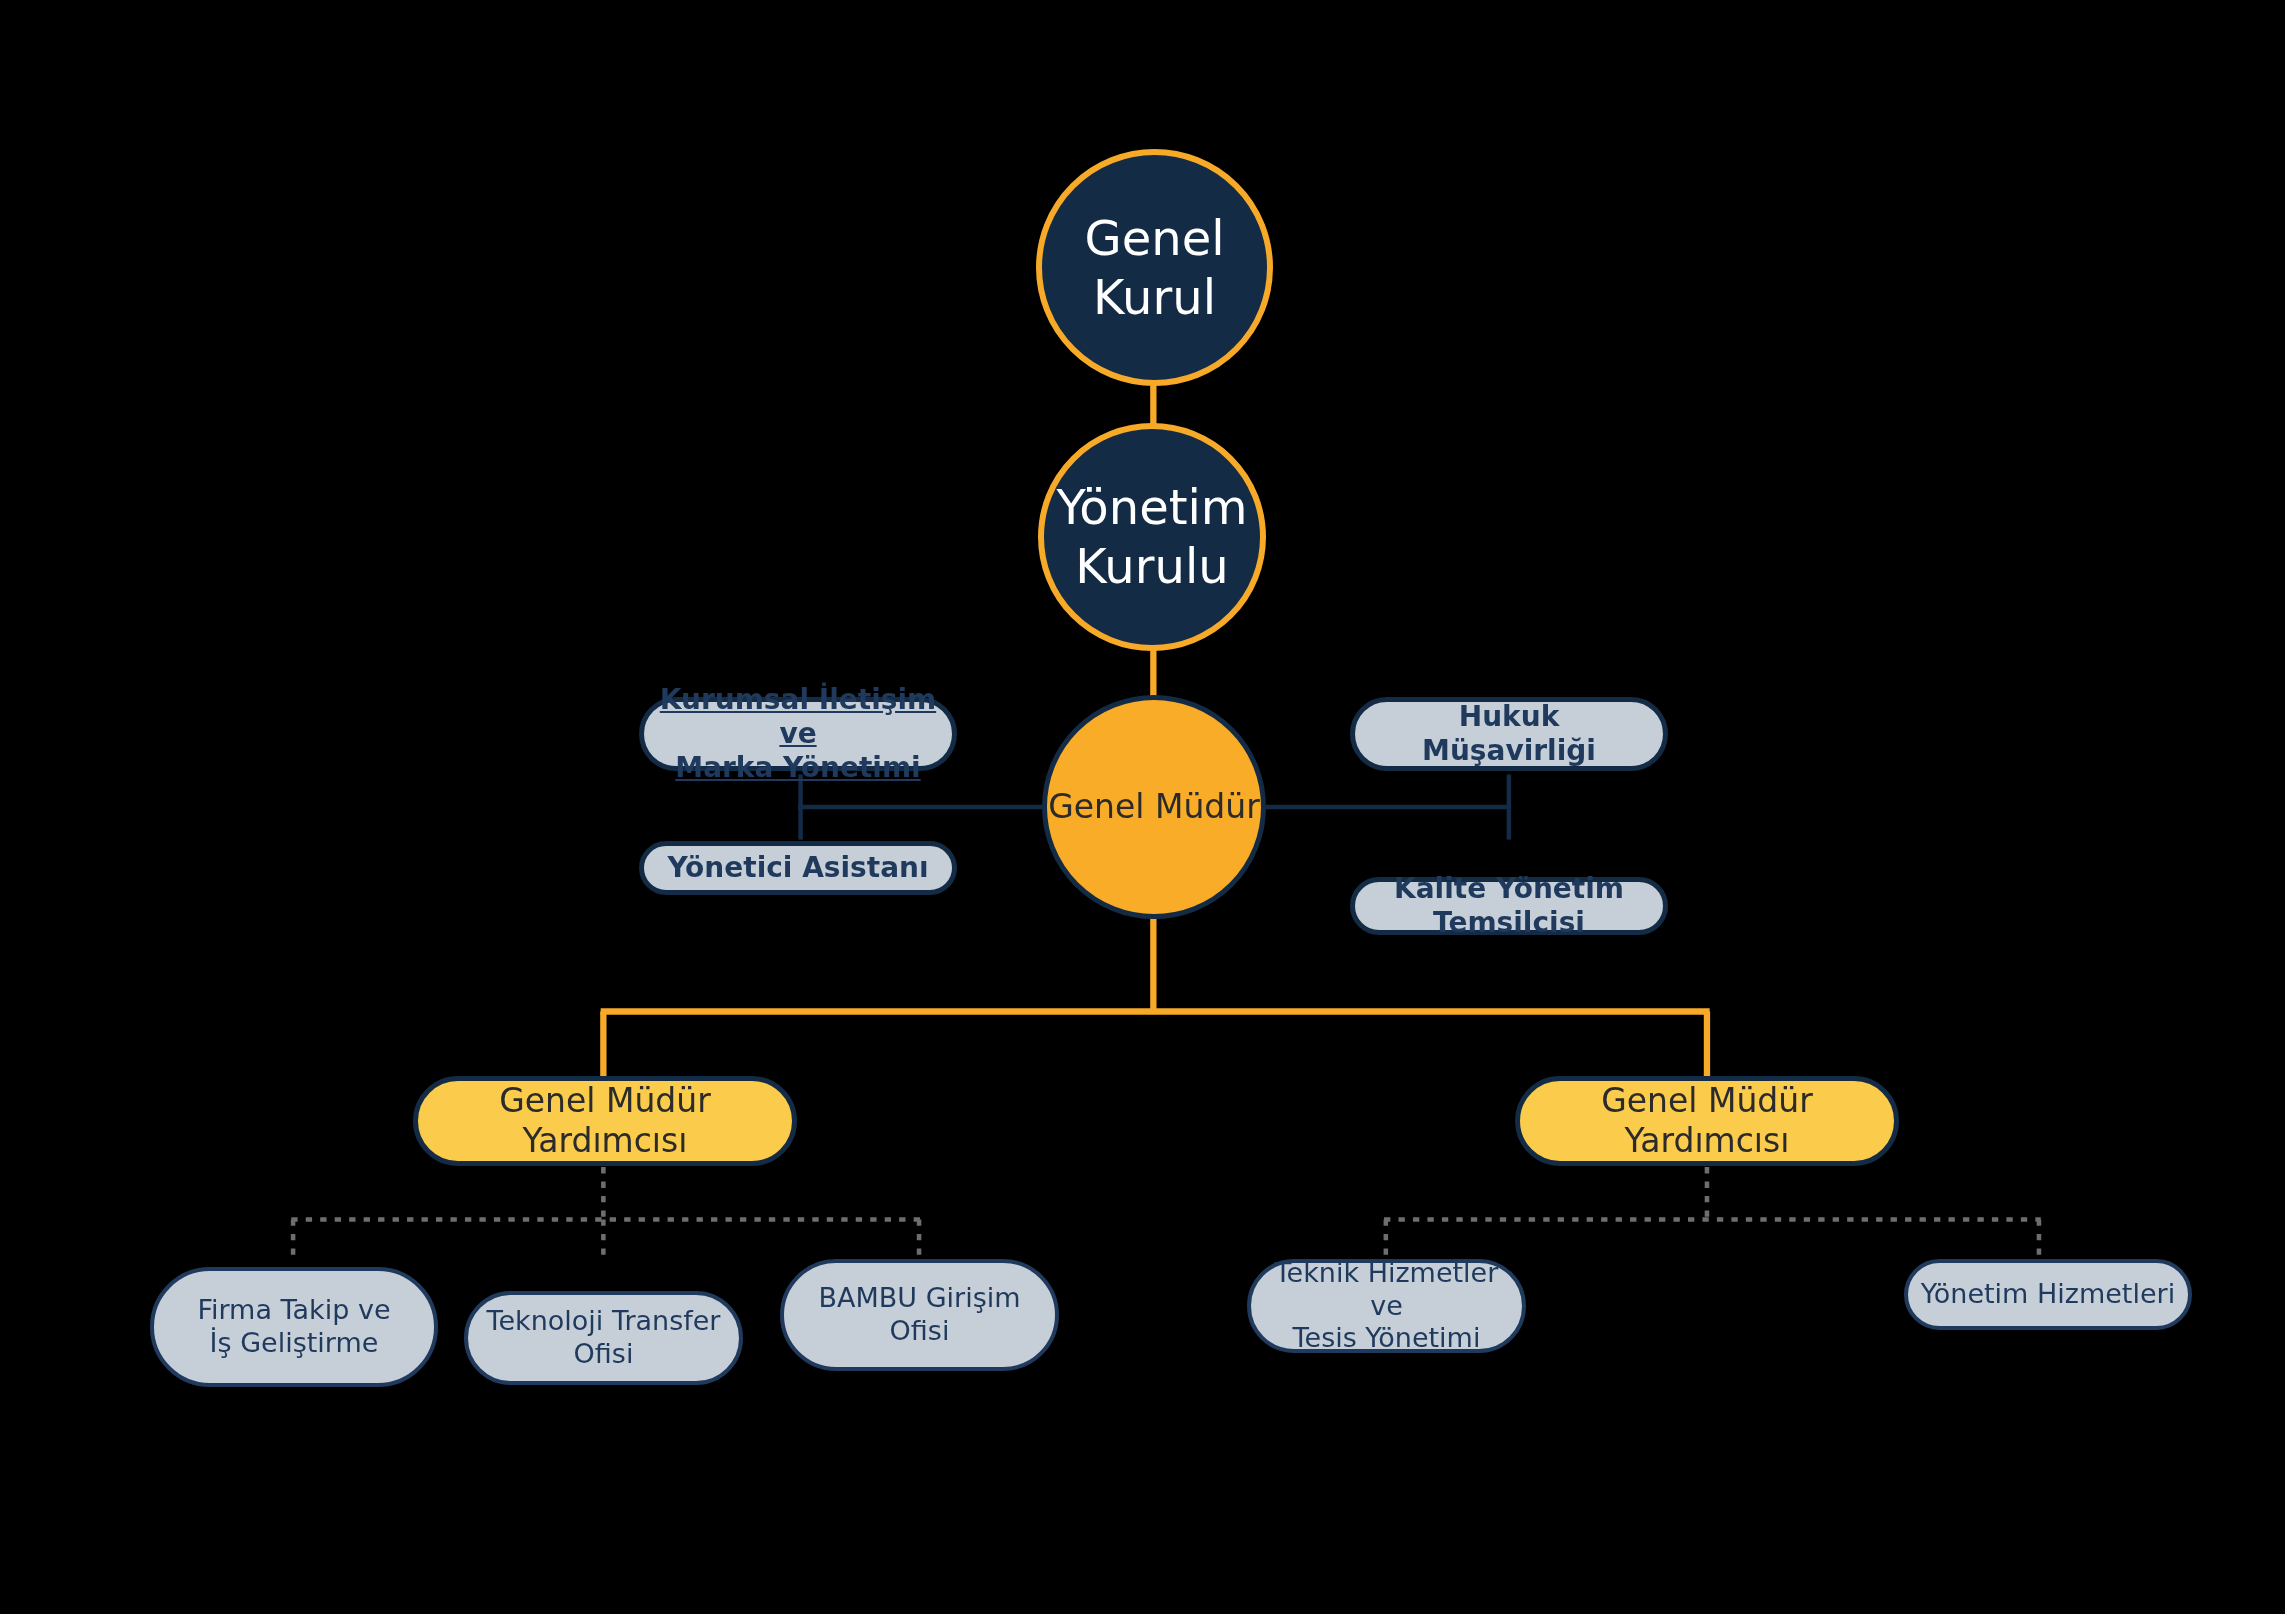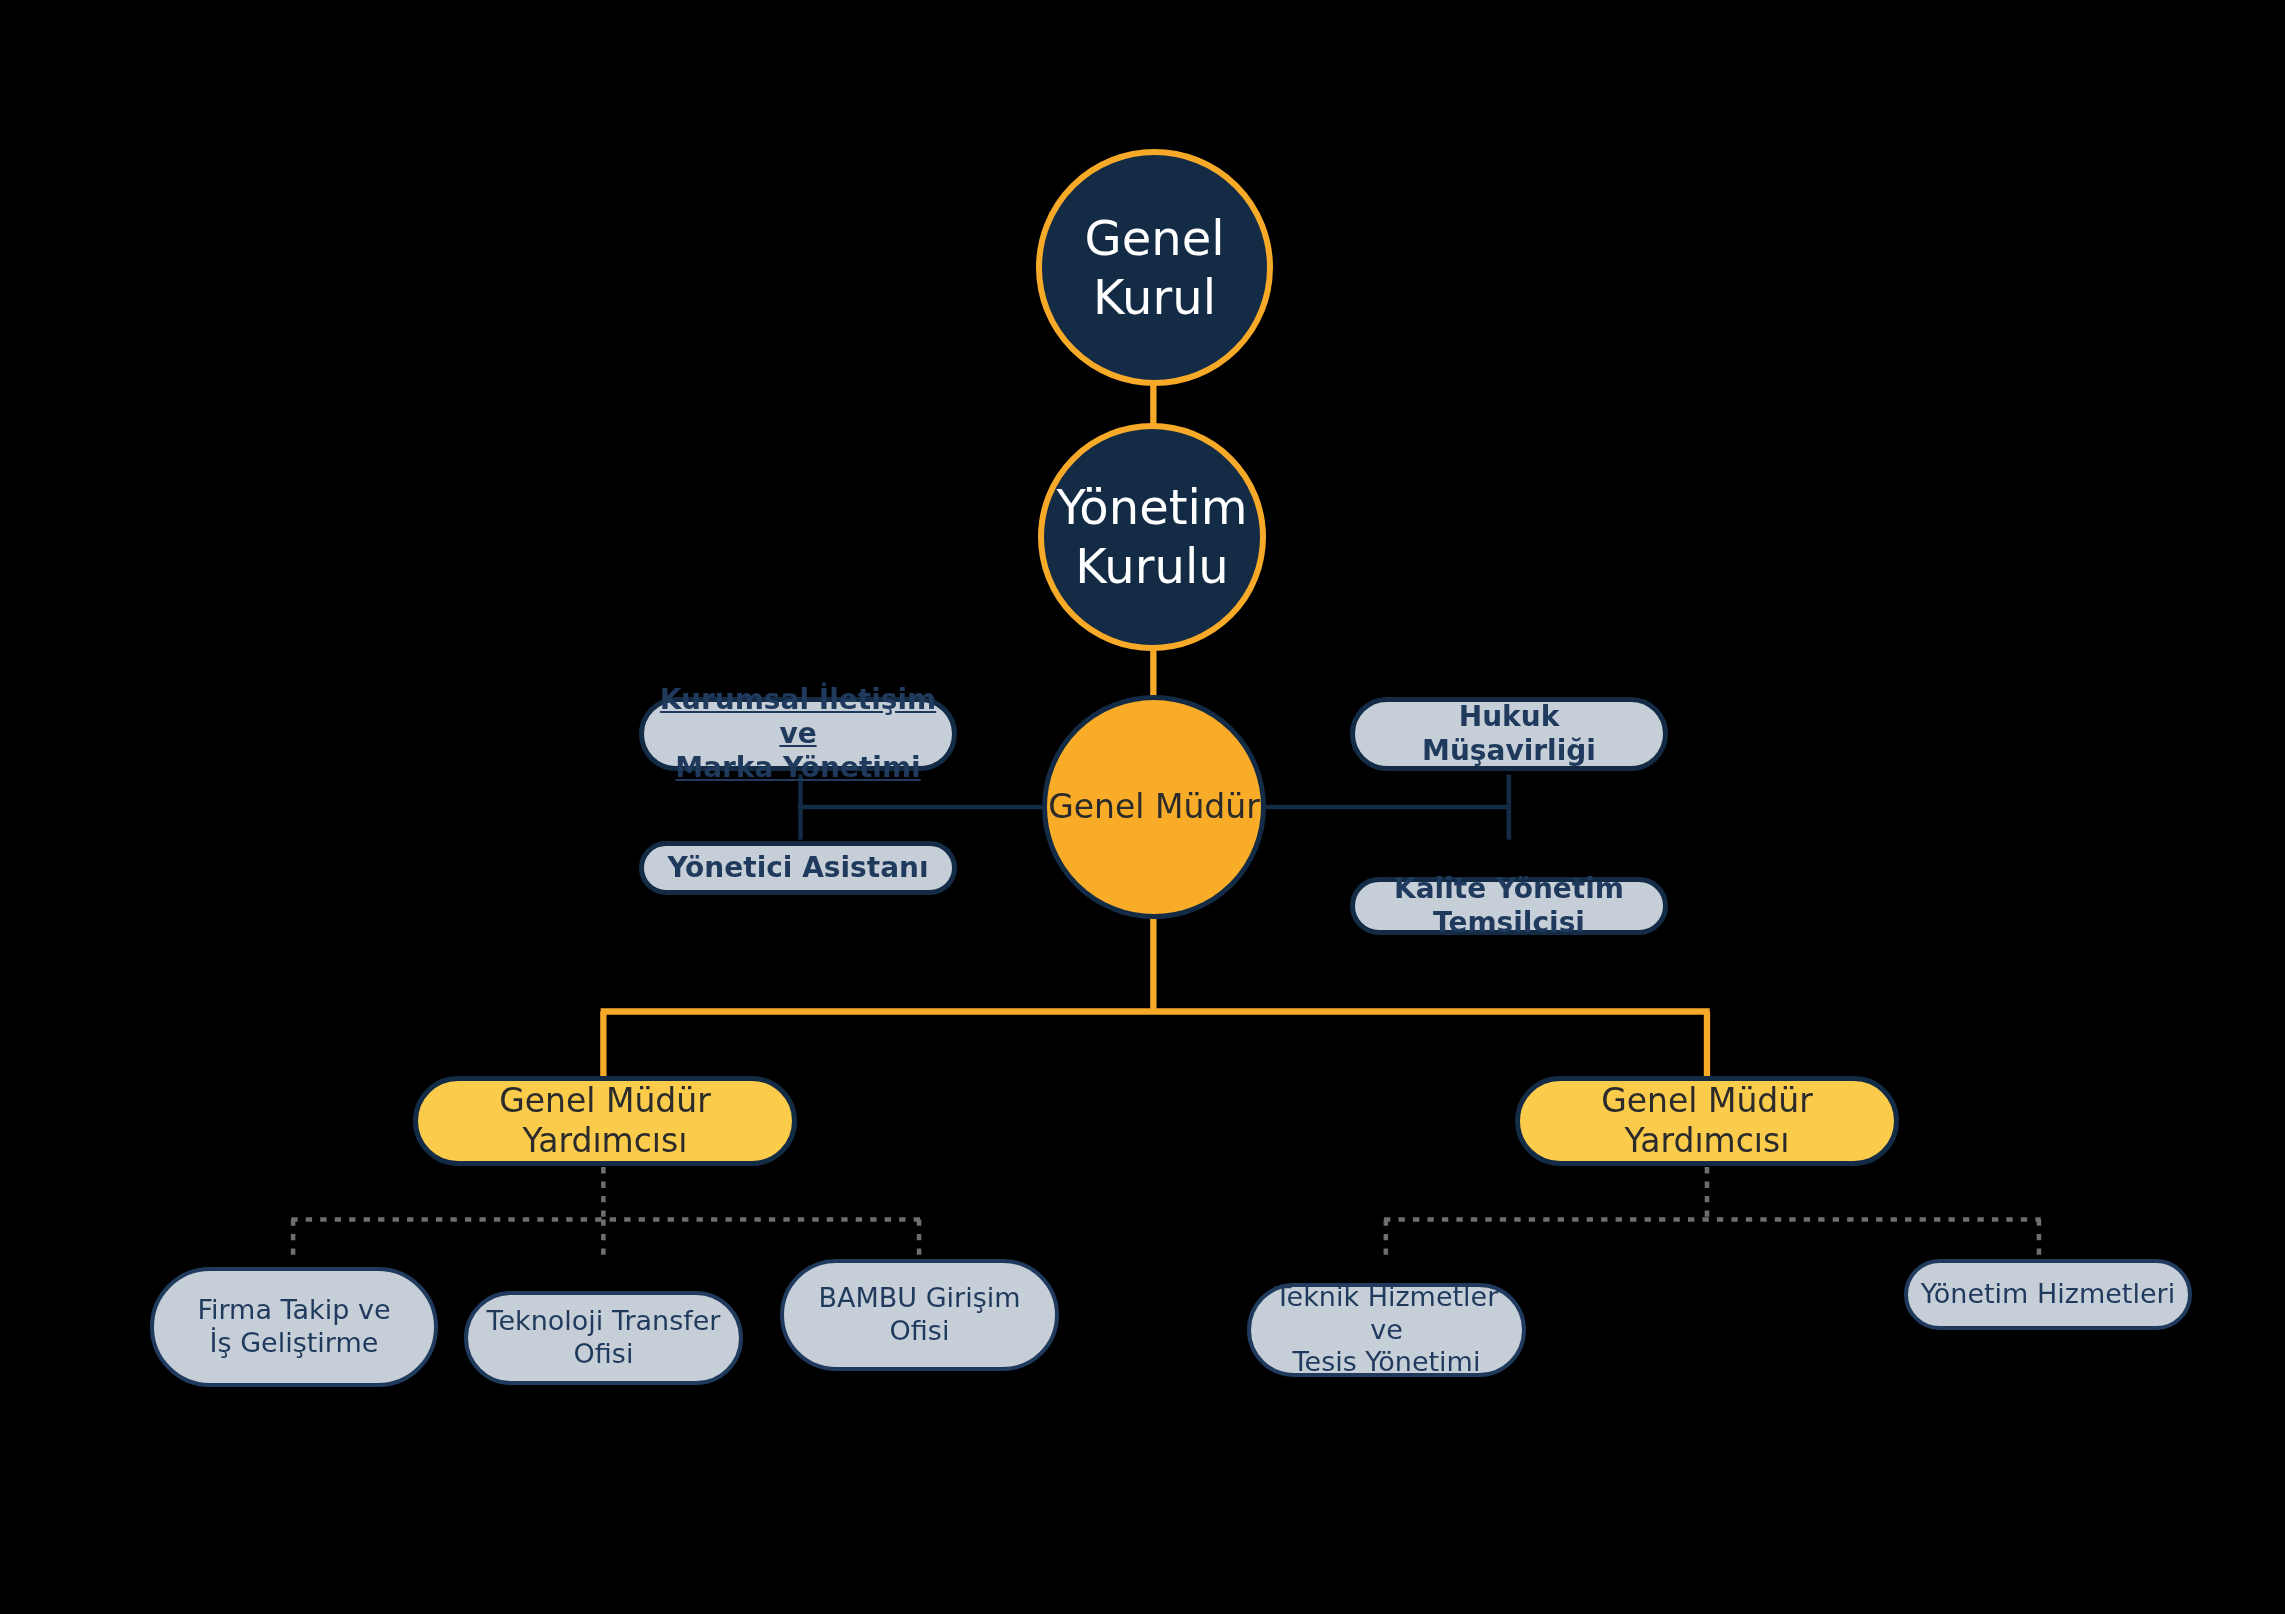--- a/index.html
+++ b/index.html
@@ -169,21 +169,21 @@
   </div>
 
   <div class="node pill-leaf" style="left:464px; top:1259px; width:279px; height:94px;margin-top:32px;">
     <span>Teknoloji Transfer Ofisi</span>
   </div>
 
   <div class="node pill-leaf" style="left:780px; top:1259px; width:279px; height:112px;">
     <span>BAMBU Girişim Ofisi</span>
   </div>
 
-  <div class="node pill-leaf" style="left:1247px; top:1259px; width:279px; height:94px;margin-top:24px;">
+  <div class="node pill-leaf" style="left:1247px; top:1259px; width:279px; height:94px;">
     <span>Teknik Hizmetler ve
 Tesis Yönetimi</span>
   </div>
 
   <div class="node pill-leaf" style="left:1904px; top:1259px; width:288px; height:71px;">
     <span>Yönetim Hizmetleri</span>
   </div>
 
 </div>
 

